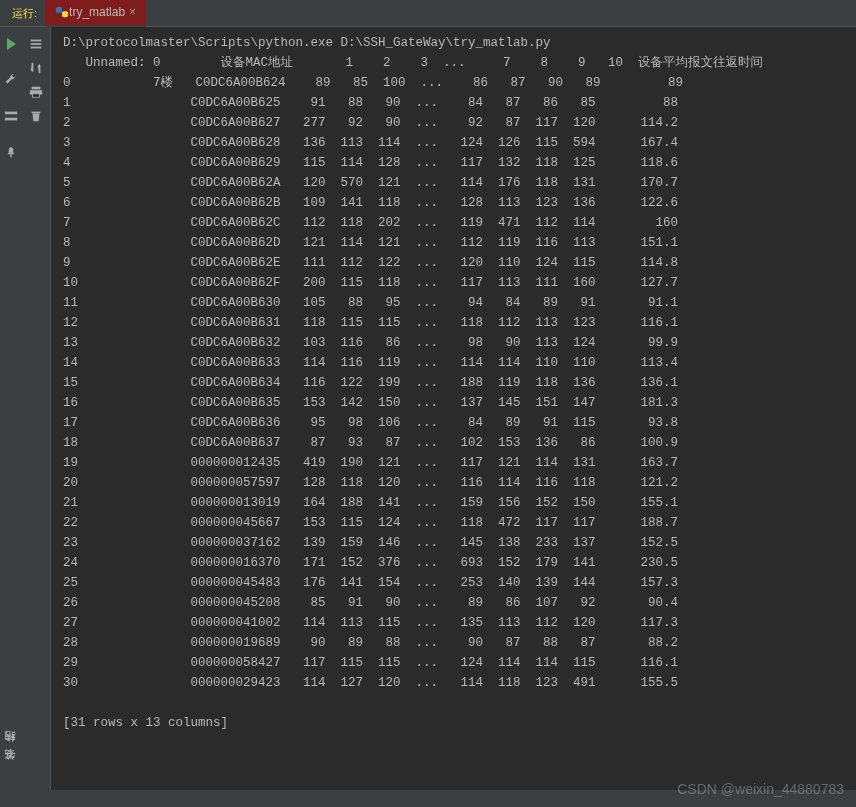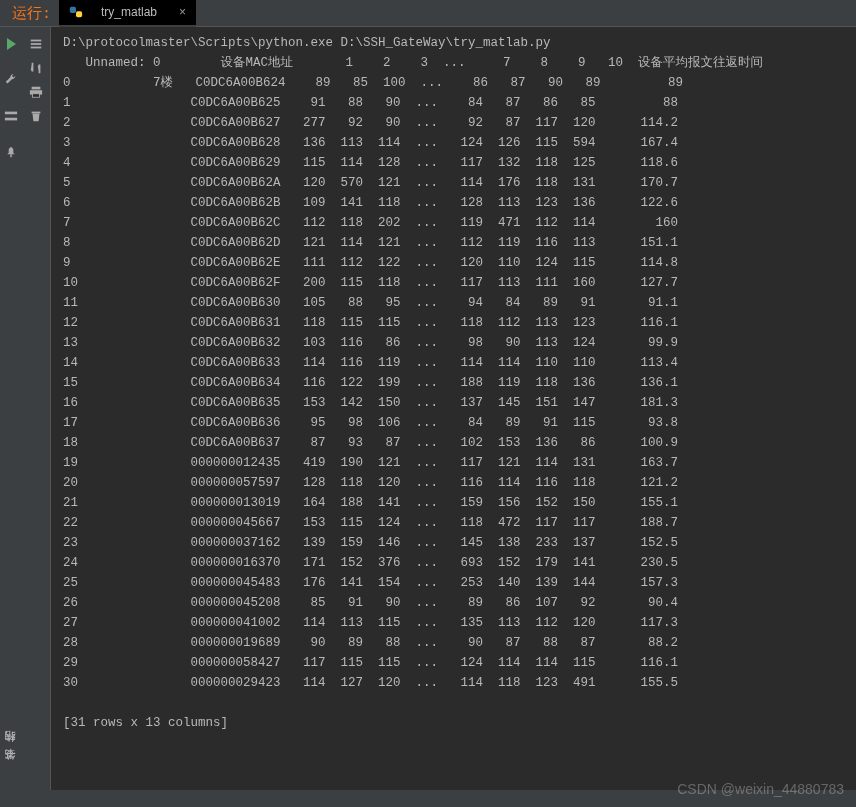--- a/index.html
+++ b/index.html
@@ -16,30 +16,29 @@
   }
   .top-bar {
     display: flex;
     align-items: center;
     height: 26px;
     background: #3c3f41;
     border-bottom: 1px solid #555;
     padding-left: 4px;
   }
   .run-label {
-    color: #f97316;
-    font-size: 15px;
+    color: #fde047;
+    font-size: 11px;
     padding: 0 8px;
-    font-family: Liberation Mono, monospace;
   }
   .tab {
     display: flex;
     align-items: center;
-    gap: 18px;
-    background: #000000;
+    gap: 0;
+    background: #7f1d1d;
     padding: 3px 10px;
     border-radius: 0;
     height: 20px;
     color: #bbbbbb;
     border-bottom: 2px solid #3c3f41;
   }
   .py-icon {
     width: 14px;
     height: 14px;
     display: inline-block;

